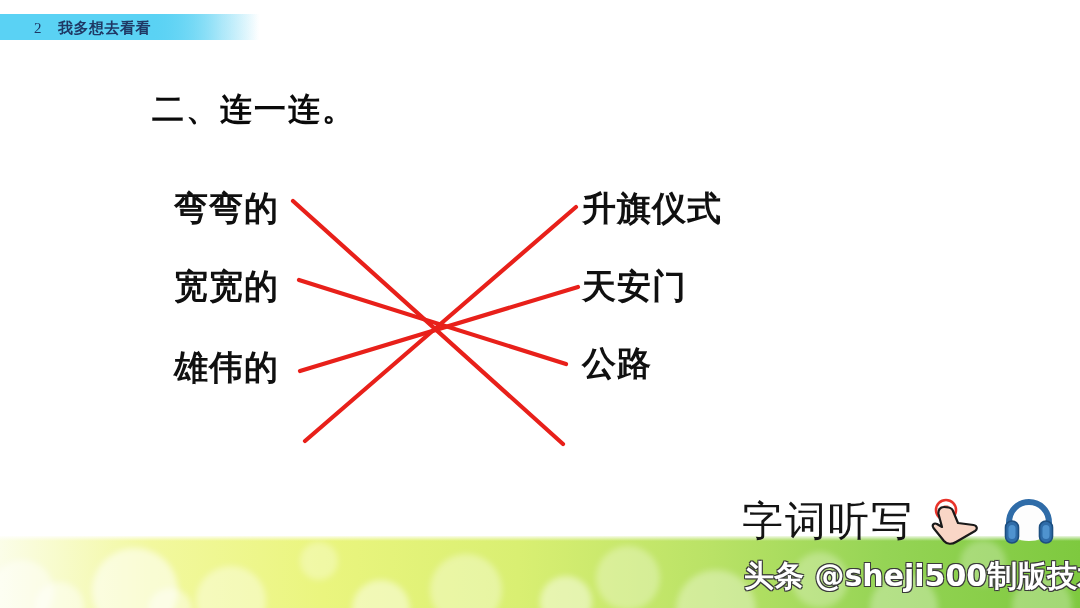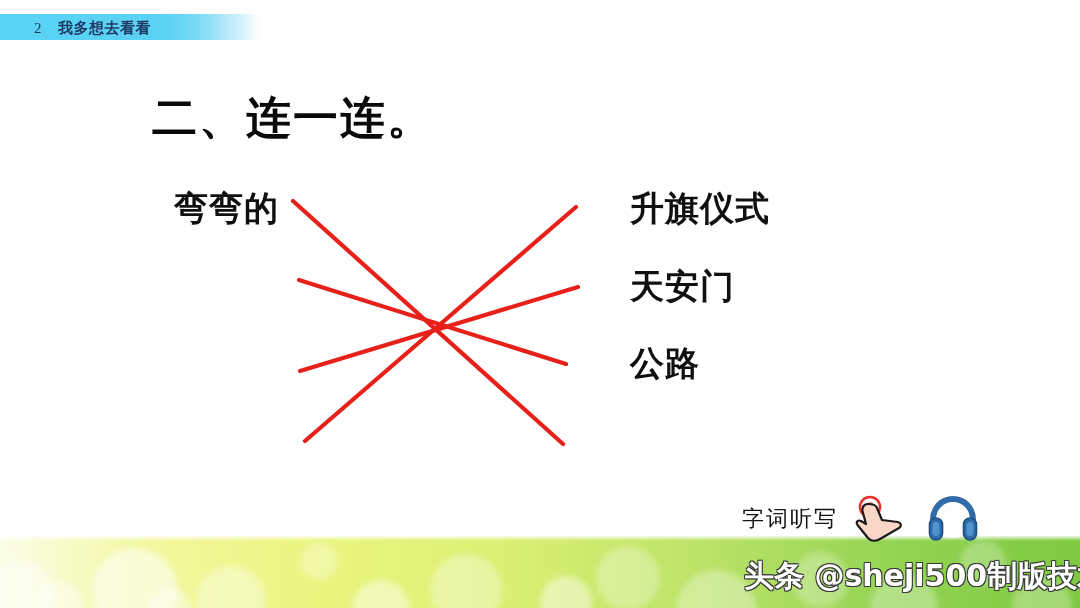--- a/index.html
+++ b/index.html
@@ -57,21 +57,21 @@
     font-weight: normal;
     font-size: 15px;
   }
 
   
   .section-title {
     position: absolute;
     left: 152px;
     top: 88px;
     font-family: "DejaVu Sans", "Liberation Sans", sans-serif;
-    font-size: 45px;
+    font-size: 32px;
     font-weight: bold;
     color: #0a0a0a;
     letter-spacing: 2px;
     white-space: nowrap;
   }
 
   
   .match-area {
     position: absolute;
     left: 16px;
@@ -82,21 +82,21 @@
   .term {
     position: absolute;
     font-family: "DejaVu Serif", "Liberation Serif", serif;
     font-size: 34px;
     font-weight: bold;
     color: #101010;
     white-space: nowrap;
     letter-spacing: 1px;
   }
   .term.left  { left: 158px; }
-  .term.right { left: 566px; margin-left: 48px; }
+  .term.right { left: 566px; }
 
   .lines-svg {
     position: absolute;
     left: 0;
     top: 0;
     width: 1080px;
     height: 608px;
     pointer-events: none;
   }
 
@@ -129,21 +129,21 @@
   .listen-row {
     position: absolute;
     left: 742px;
     top: 494px;
     display: flex;
     align-items: center;
     gap: 14px;
   }
   .listen-label {
     font-family: "DejaVu Serif", "Liberation Serif", serif;
-    font-size: 22px;
+    font-size: 41px;
     font-weight: normal;
     color: #141414;
     letter-spacing: 2px;
     white-space: nowrap;
   }
 
   
   .watermark {
     position: absolute;
     left: 744px;
@@ -170,20 +170,22 @@
   <div class="header-label">
     <span class="header-num">2</span>
     <span>我多想去看看</span>
   </div>
 
   <div class="section-title">二、连一连。</div>
 
   <div class="match-area">
 
     <div class="term left" style="top:186px">弯弯的</div>
+    <div class="term left" style="top:264px">宽宽的</div>
+    <div class="term left" style="top:345px">雄伟的</div>
 
     <div class="term right" style="top:186px">升旗仪式</div>
     <div class="term right" style="top:341px">公路</div>
     <div class="term right" style="top:264px">天安门</div>
 
     <svg class="lines-svg" viewBox="0 0 1080 608">
       <g id="connector-group" stroke-linecap="round">
           <line x1="277" y1="201" x2="547" y2="444" stroke="#e8201a" stroke-width="4.2"></line>
           <line x1="283" y1="280" x2="550" y2="364" stroke="#e8201a" stroke-width="4.2"></line>
           <line x1="284" y1="371" x2="562" y2="287" stroke="#e8201a" stroke-width="4.2"></line>

